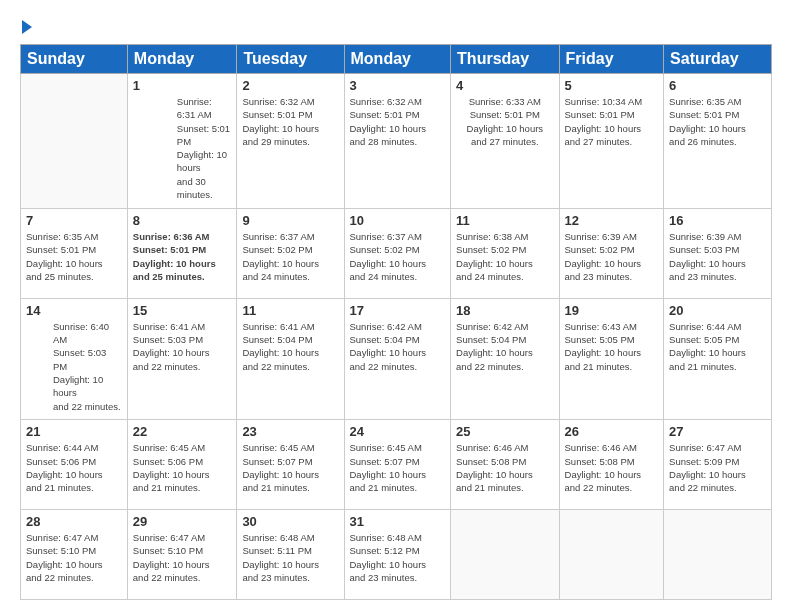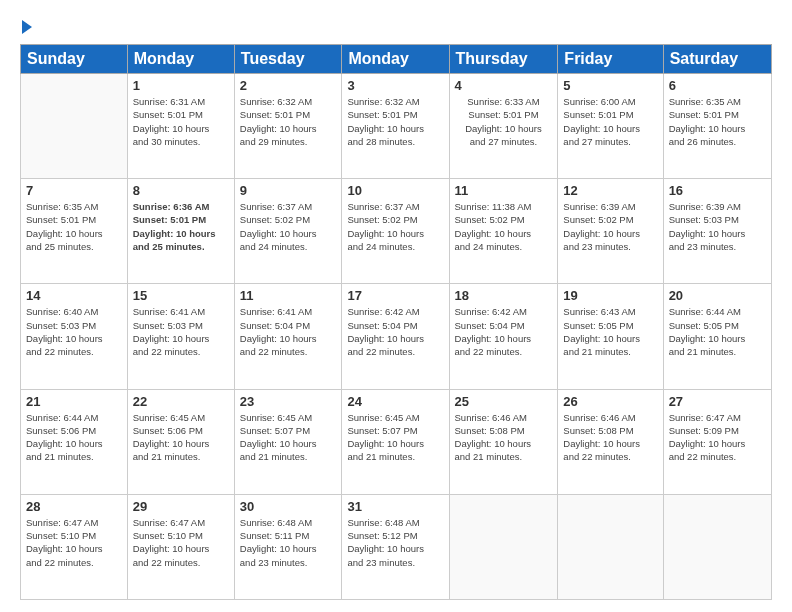--- a/index.html
+++ b/index.html
@@ -129,21 +129,21 @@
           <th>Thursday</th>
           <th>Friday</th>
           <th>Saturday</th>
         </tr>
     </thead>
     <tbody id="calendar-body">
     <tr>
           <td class="empty-cell"></td>
           <td>
             <div class="day-number">1</div>
-            <div class="day-info" style="white-space: pre-line;">Sunrise: 6:31 AM
+            <div class="day-info" style="white-space: pre-line; margin-left: 44px;">Sunrise: 6:31 AM
 Sunset: 5:01 PM
 Daylight: 10 hours
 and 30 minutes.</div>
           </td>
           <td>
             <div class="day-number">2</div>
             <div class="day-info" style="white-space: pre-line;">Sunrise: 6:32 AM
 Sunset: 5:01 PM
 Daylight: 10 hours
 and 29 minutes.</div>
@@ -157,21 +157,21 @@
           </td>
           <td>
             <div class="day-number">4</div>
             <div class="day-info" style="white-space: pre-line; text-align: center;">Sunrise: 6:33 AM
 Sunset: 5:01 PM
 Daylight: 10 hours
 and 27 minutes.</div>
           </td>
           <td>
             <div class="day-number">5</div>
-            <div class="day-info" style="white-space: pre-line;">Sunrise: 6:00 AM
+            <div class="day-info" style="white-space: pre-line;">Sunrise: 10:34 AM
 Sunset: 5:01 PM
 Daylight: 10 hours
 and 27 minutes.</div>
           </td>
           <td>
             <div class="day-number">6</div>
             <div class="day-info" style="white-space: pre-line;">Sunrise: 6:35 AM
 Sunset: 5:01 PM
 Daylight: 10 hours
 and 26 minutes.</div>
@@ -201,21 +201,21 @@
           </td>
           <td>
             <div class="day-number">10</div>
             <div class="day-info" style="white-space: pre-line;">Sunrise: 6:37 AM
 Sunset: 5:02 PM
 Daylight: 10 hours
 and 24 minutes.</div>
           </td>
           <td>
             <div class="day-number">11</div>
-            <div class="day-info" style="white-space: pre-line;">Sunrise: 11:38 AM
+            <div class="day-info" style="white-space: pre-line;">Sunrise: 6:38 AM
 Sunset: 5:02 PM
 Daylight: 10 hours
 and 24 minutes.</div>
           </td>
           <td>
             <div class="day-number">12</div>
             <div class="day-info" style="white-space: pre-line;">Sunrise: 6:39 AM
 Sunset: 5:02 PM
 Daylight: 10 hours
 and 23 minutes.</div>
@@ -224,21 +224,21 @@
             <div class="day-number">16</div>
             <div class="day-info" style="white-space: pre-line;">Sunrise: 6:39 AM
 Sunset: 5:03 PM
 Daylight: 10 hours
 and 23 minutes.</div>
           </td>
         </tr>
         <tr>
           <td>
             <div class="day-number">14</div>
-            <div class="day-info" style="white-space: pre-line;">Sunrise: 6:40 AM
+            <div class="day-info" style="white-space: pre-line; margin-left: 27px;">Sunrise: 6:40 AM
 Sunset: 5:03 PM
 Daylight: 10 hours
 and 22 minutes.</div>
           </td>
           <td>
             <div class="day-number">15</div>
             <div class="day-info" style="white-space: pre-line;">Sunrise: 6:41 AM
 Sunset: 5:03 PM
 Daylight: 10 hours
 and 22 minutes.</div>

